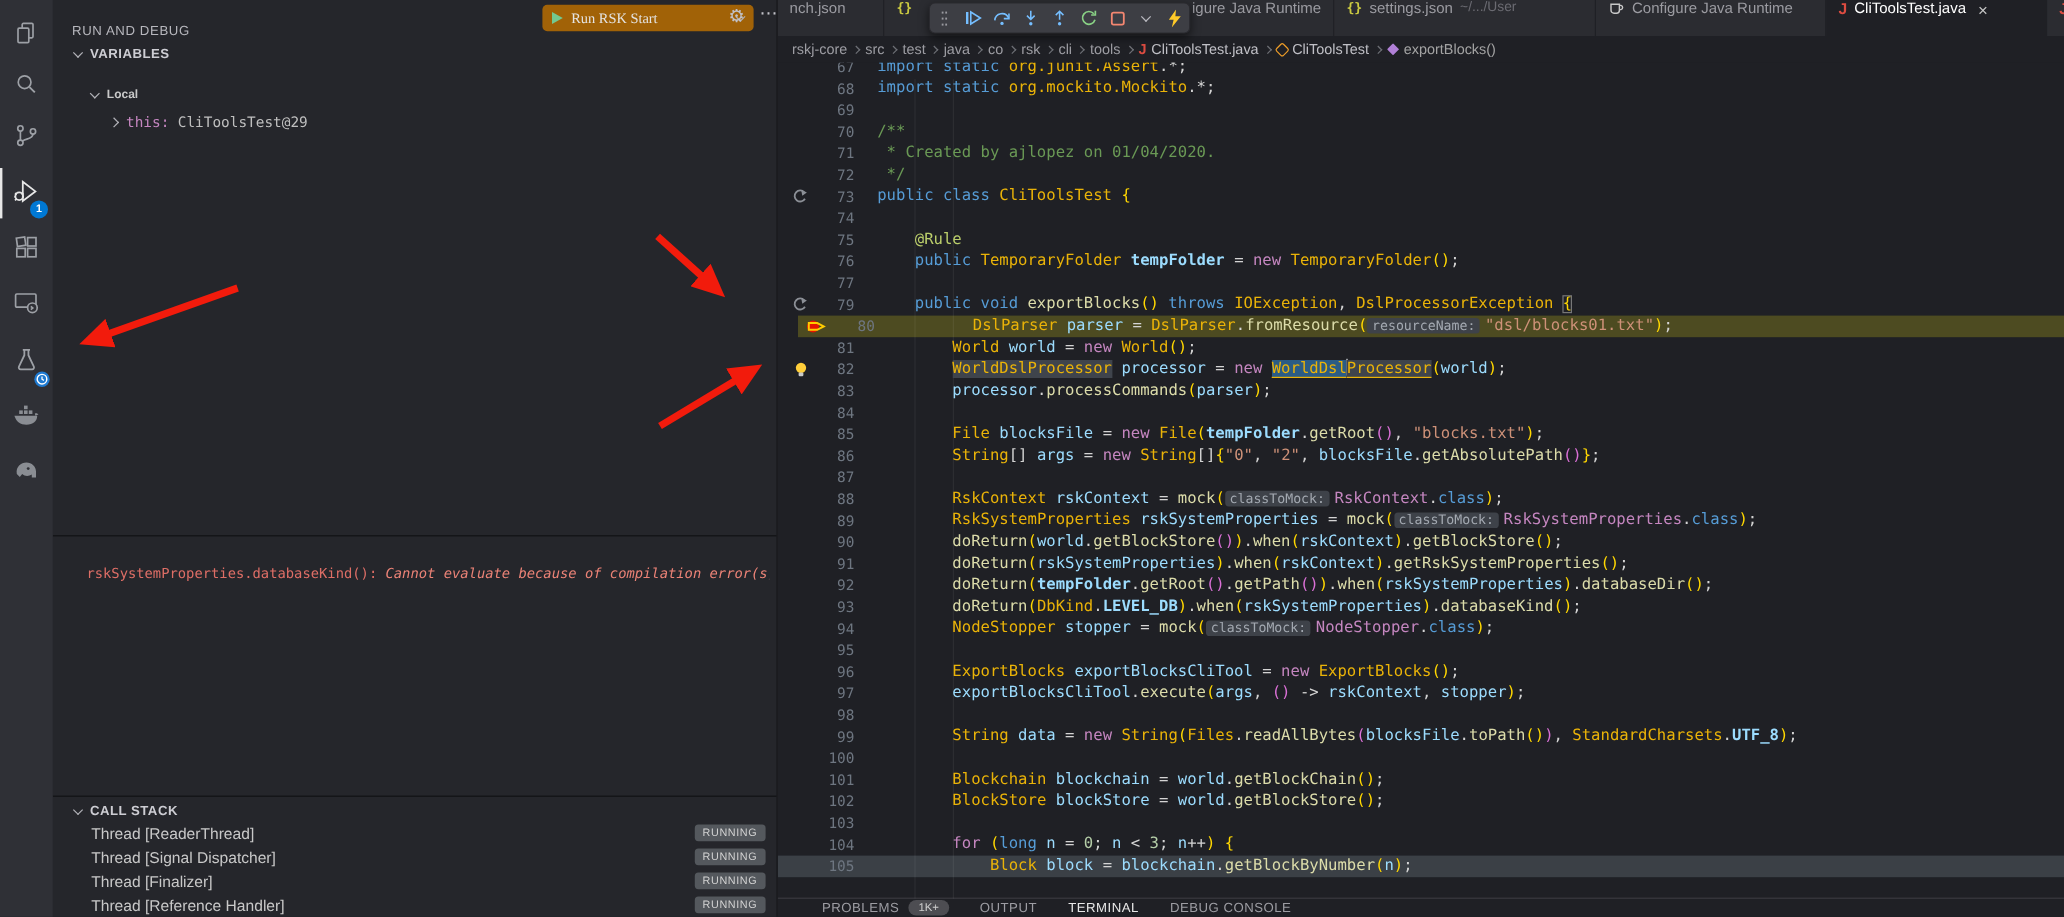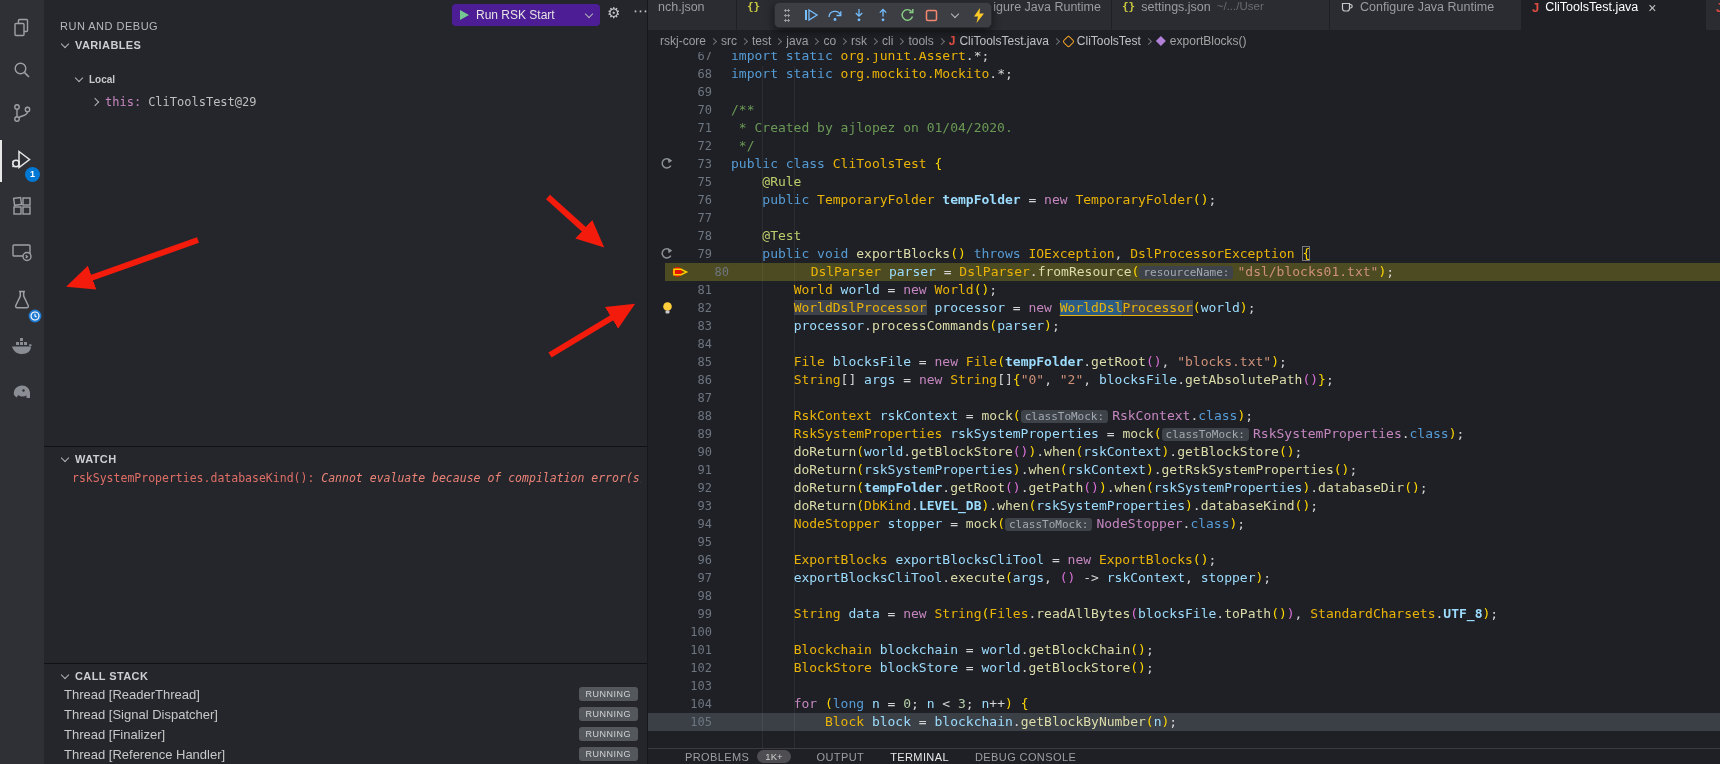--- a/index.html
+++ b/index.html
@@ -14,42 +14,42 @@
   .ab-active-bar { position:absolute; left:0; top:140px; width:2px; height:42px; background:#e7e7e7; }
   .ab-badge { position:absolute; right:4px; bottom:-2px; min-width:15px; height:15px; border-radius:8px;
               background:#0078d4; color:#fff; font-size:9px; line-height:15px; text-align:center; font-weight:bold; }
   .ab-clock { position:absolute; right:2px; bottom:-3px; }
 
   
   .sidebar { position:absolute; left:44px; top:0; width:604px; height:764px; background:#25262b;
              border-right:1px solid #18181c; color:#cccccc; z-index:2; }
   .sb-titlebar { position:absolute; top:0; left:0; right:0; height:30px; }
   .sb-title { position:absolute; left:16px; top:20px; font-size:11px; letter-spacing:.5px; color:#b7b7bd; }
-  .run-btn { position:absolute; left:408px; top:4px; width:148px; height:22px; background:#4c1d95; border-radius:4px;
-             display:flex; align-items:center; padding:0 8px; gap:7px; cursor:pointer; }
+  .run-btn { position:absolute; left:408px; top:4px; width:176px; height:22px; background:#a16207; border-radius:4px;
+             display:flex; align-items:center; padding:0 8px; gap:7px; cursor:pointer;font-family:Liberation Serif, serif; }
   .run-btn .play { width:0; height:0; border-left:9px solid #73c991; border-top:5.5px solid transparent; border-bottom:5.5px solid transparent; }
   .run-btn .lbl { font-size:12px; color:#e4e4e4; flex:1; white-space:nowrap; }
   .gear { position:absolute; left:563px; top:4px; font-size:15px; color:#c2c2c8; cursor:pointer; }
   .dots { position:absolute; left:589px; top:2px; font-size:15px; color:#c2c2c8; cursor:pointer; letter-spacing:1px; }
 
   .chv { display:inline-block; width:6px; height:6px; border-right:1.3px solid #b2b2b8; border-bottom:1.3px solid #b2b2b8; }
   .chv.down { transform:rotate(45deg); margin-bottom:2px; }
   .chv.right { transform:rotate(-45deg); }
 
   .sec-head { position:absolute; left:0; right:0; height:22px; display:flex; align-items:center; gap:7px; padding-left:18px;
               font-size:11px; font-weight:bold; letter-spacing:.4px; color:#cdcdd3; }
   .tree-row { position:absolute; left:0; right:0; height:22px; display:flex; align-items:center; gap:7px; font-size:10px; color:#c8c8c8; }
   .divider { position:absolute; left:0; right:0; height:1px; background:rgba(0,0,0,.55); }
 
   .watch-item { position:absolute; left:28px; right:6px; height:18px; font-size:11.5px; white-space:nowrap; overflow:hidden; }
   .watch-expr { color:#de6e66; font-family:"DejaVu Sans Mono", monospace; }
   .watch-err  { color:#ec8377; font-style:italic; font-family:"DejaVu Sans Mono", monospace; }
 
   .thread-row { position:absolute; left:0; width:100%; height:20px; display:flex; align-items:center; }
-  .thread-name { margin-left:20px; font-size:13px; color:#c8c8c8; flex:1; }
+  .thread-name { margin-left:32px; font-size:13px; color:#c8c8c8; flex:1; }
   .run-badge { margin-right:9px; background:#54585d; color:#d2d2d2; font-size:9px; letter-spacing: .5px;
                padding:2px 7px; border-radius:3px; }
 
   
   .editor { position:absolute; left:648px; top:0; width:1072px; height:764px; background:#1f2025; }
 
   .tabbar { position:absolute; top:0; left:0; right:0; height:30px; background:#27282e; display:flex; }
   .tab { height:30px; display:flex; align-items:flex-start; gap:6px; padding:0 10px; background:#2b2c31;
          border-right:1px solid #1f2025; font-size:12.5px; color:#9b9ba1; white-space:nowrap; overflow:hidden; cursor:pointer; }
   .tab.active { background:#1f2025; color:#ffffff; }
@@ -202,24 +202,20 @@
     <span class="chv down"></span>
     <span style="font-weight:bold">Local</span>
   </div>
   <div class="tree-row mono" style="top:91px; padding-left:48px; font-size:12px">
     <span class="chv right"></span>
     <span style="color:#c586c0">this:</span>
     <span style="color:#bfbfbf"> CliToolsTest@29</span>
   </div>
 
   <div class="divider" style="top:446px"></div>
-  <div class="sec-head" style="top:448px">
-    <span class="chv down"></span>
-    <span>WATCH</span>
-  </div>
   <div class="watch-item" style="top:471px">
     <span class="watch-expr">rskSystemProperties.databaseKind(): </span><span class="watch-err">Cannot evaluate because of compilation error(s): rsk…</span>
   </div>
 
   <div class="divider" style="top:663px"></div>
   <div class="sec-head" style="top:665px">
     <span class="chv down"></span>
     <span>CALL STACK</span>
   </div>
   <div id="threads">
@@ -379,24 +375,24 @@
         <div class="crow clip"><span class="gicon"></span><span class="lnum">67</span><span class="ltext"><span class="tk kw">import</span><span class="tk df"> </span><span class="tk kw">static</span><span class="tk df"> </span><span class="tk ty">org.junit.Assert</span><span class="tk df">.*;</span></span></div>
         <div class="crow"><span class="gicon"></span><span class="lnum">68</span><span class="ltext"><span class="tk kw">import</span><span class="tk df"> </span><span class="tk kw">static</span><span class="tk df"> </span><span class="tk ty">org.mockito.Mockito</span><span class="tk df">.*;</span></span></div>
         <div class="crow"><span class="gicon"></span><span class="lnum">69</span><span class="ltext"></span></div>
         <div class="crow"><span class="gicon"></span><span class="lnum">70</span><span class="ltext"><span class="tk cm">/**</span></span></div>
         <div class="crow"><span class="gicon"></span><span class="lnum">71</span><span class="ltext"><span class="tk cm"> * Created by ajlopez on 01/04/2020.</span></span></div>
         <div class="crow"><span class="gicon"></span><span class="lnum">72</span><span class="ltext"><span class="tk cm"> */</span></span></div>
         <div class="crow"><span class="gicon"><svg width="15" height="14">
               <path d="M11.2 3.2 A4.6 4.6 0 1 0 11.8 8.6" fill="none" stroke="#8b8f96" stroke-width="1.5"></path>
               <polygon points="8.6,1.2 13.4,3.4 9.6,6.2" fill="#8b8f96"></polygon>
             </svg></span><span class="lnum">73</span><span class="ltext"><span class="tk kw">public class </span><span class="tk ty">CliToolsTest</span><span class="tk df"> </span><span class="tk pl">{</span></span></div>
+        <div class="crow"><span class="gicon"></span><span class="lnum">74</span><span class="ltext"></span></div>
         <div class="crow"><span class="gicon"></span><span class="lnum">75</span><span class="ltext"><span class="tk df">    </span><span class="tk an">@Rule</span></span></div>
         <div class="crow"><span class="gicon"></span><span class="lnum">76</span><span class="ltext"><span class="tk df">    </span><span class="tk kw">public </span><span class="tk ty">TemporaryFolder</span><span class="tk df"> </span><span class="tk vb">tempFolder</span><span class="tk df"> = </span><span class="tk ctl">new</span><span class="tk df"> </span><span class="tk ty">TemporaryFolder</span><span class="tk pl">()</span><span class="tk df">;</span></span></div>
         <div class="crow"><span class="gicon"></span><span class="lnum">77</span><span class="ltext"></span></div>
-        <div class="crow"><span class="gicon"></span><span class="lnum">78</span><span class="ltext"><span class="tk df">    </span><span class="tk an">@Test</span></span></div>
         <div class="crow"><span class="gicon"><svg width="15" height="14">
               <path d="M11.2 3.2 A4.6 4.6 0 1 0 11.8 8.6" fill="none" stroke="#8b8f96" stroke-width="1.5"></path>
               <polygon points="8.6,1.2 13.4,3.4 9.6,6.2" fill="#8b8f96"></polygon>
             </svg></span><span class="lnum">79</span><span class="ltext"><span class="tk df">    </span><span class="tk kw">public void </span><span class="tk fn">exportBlocks</span><span class="tk pl">()</span><span class="tk df"> </span><span class="tk kw">throws</span><span class="tk df"> </span><span class="tk ty">IOException</span><span class="tk df">, </span><span class="tk ty">DslProcessorException</span><span class="tk df"> </span><span class="tk pl bm">{</span></span></div>
         <div class="crow cur"><span class="gicon"><svg width="20" height="14">
               <circle cx="6.5" cy="7" r="5" fill="#e51400"></circle>
               <path d="M3 4.2 H10 L15.5 7 L10 9.8 H3 Z" fill="none" stroke="#ffcc00" stroke-width="1.6"></path>
             </svg></span><span class="lnum">80</span><span class="ltext"><span class="tk df">        </span><span class="tk ty">DslParser</span><span class="tk df"> </span><span class="tk vr">parser</span><span class="tk df"> = </span><span class="tk ty">DslParser</span><span class="tk df">.</span><span class="tk fn">fromResource</span><span class="tk pl">(</span><span class="tk in">resourceName:</span><span class="tk st">"dsl/blocks01.txt"</span><span class="tk pl">)</span><span class="tk df">;</span></span></div>
         <div class="crow"><span class="gicon"></span><span class="lnum">81</span><span class="ltext"><span class="tk df">        </span><span class="tk ty">World</span><span class="tk df"> </span><span class="tk vr">world</span><span class="tk df"> = </span><span class="tk ctl">new</span><span class="tk df"> </span><span class="tk ty">World</span><span class="tk pl">()</span><span class="tk df">;</span></span></div>
         <div class="crow"><span class="gicon"><svg width="13" height="14">

